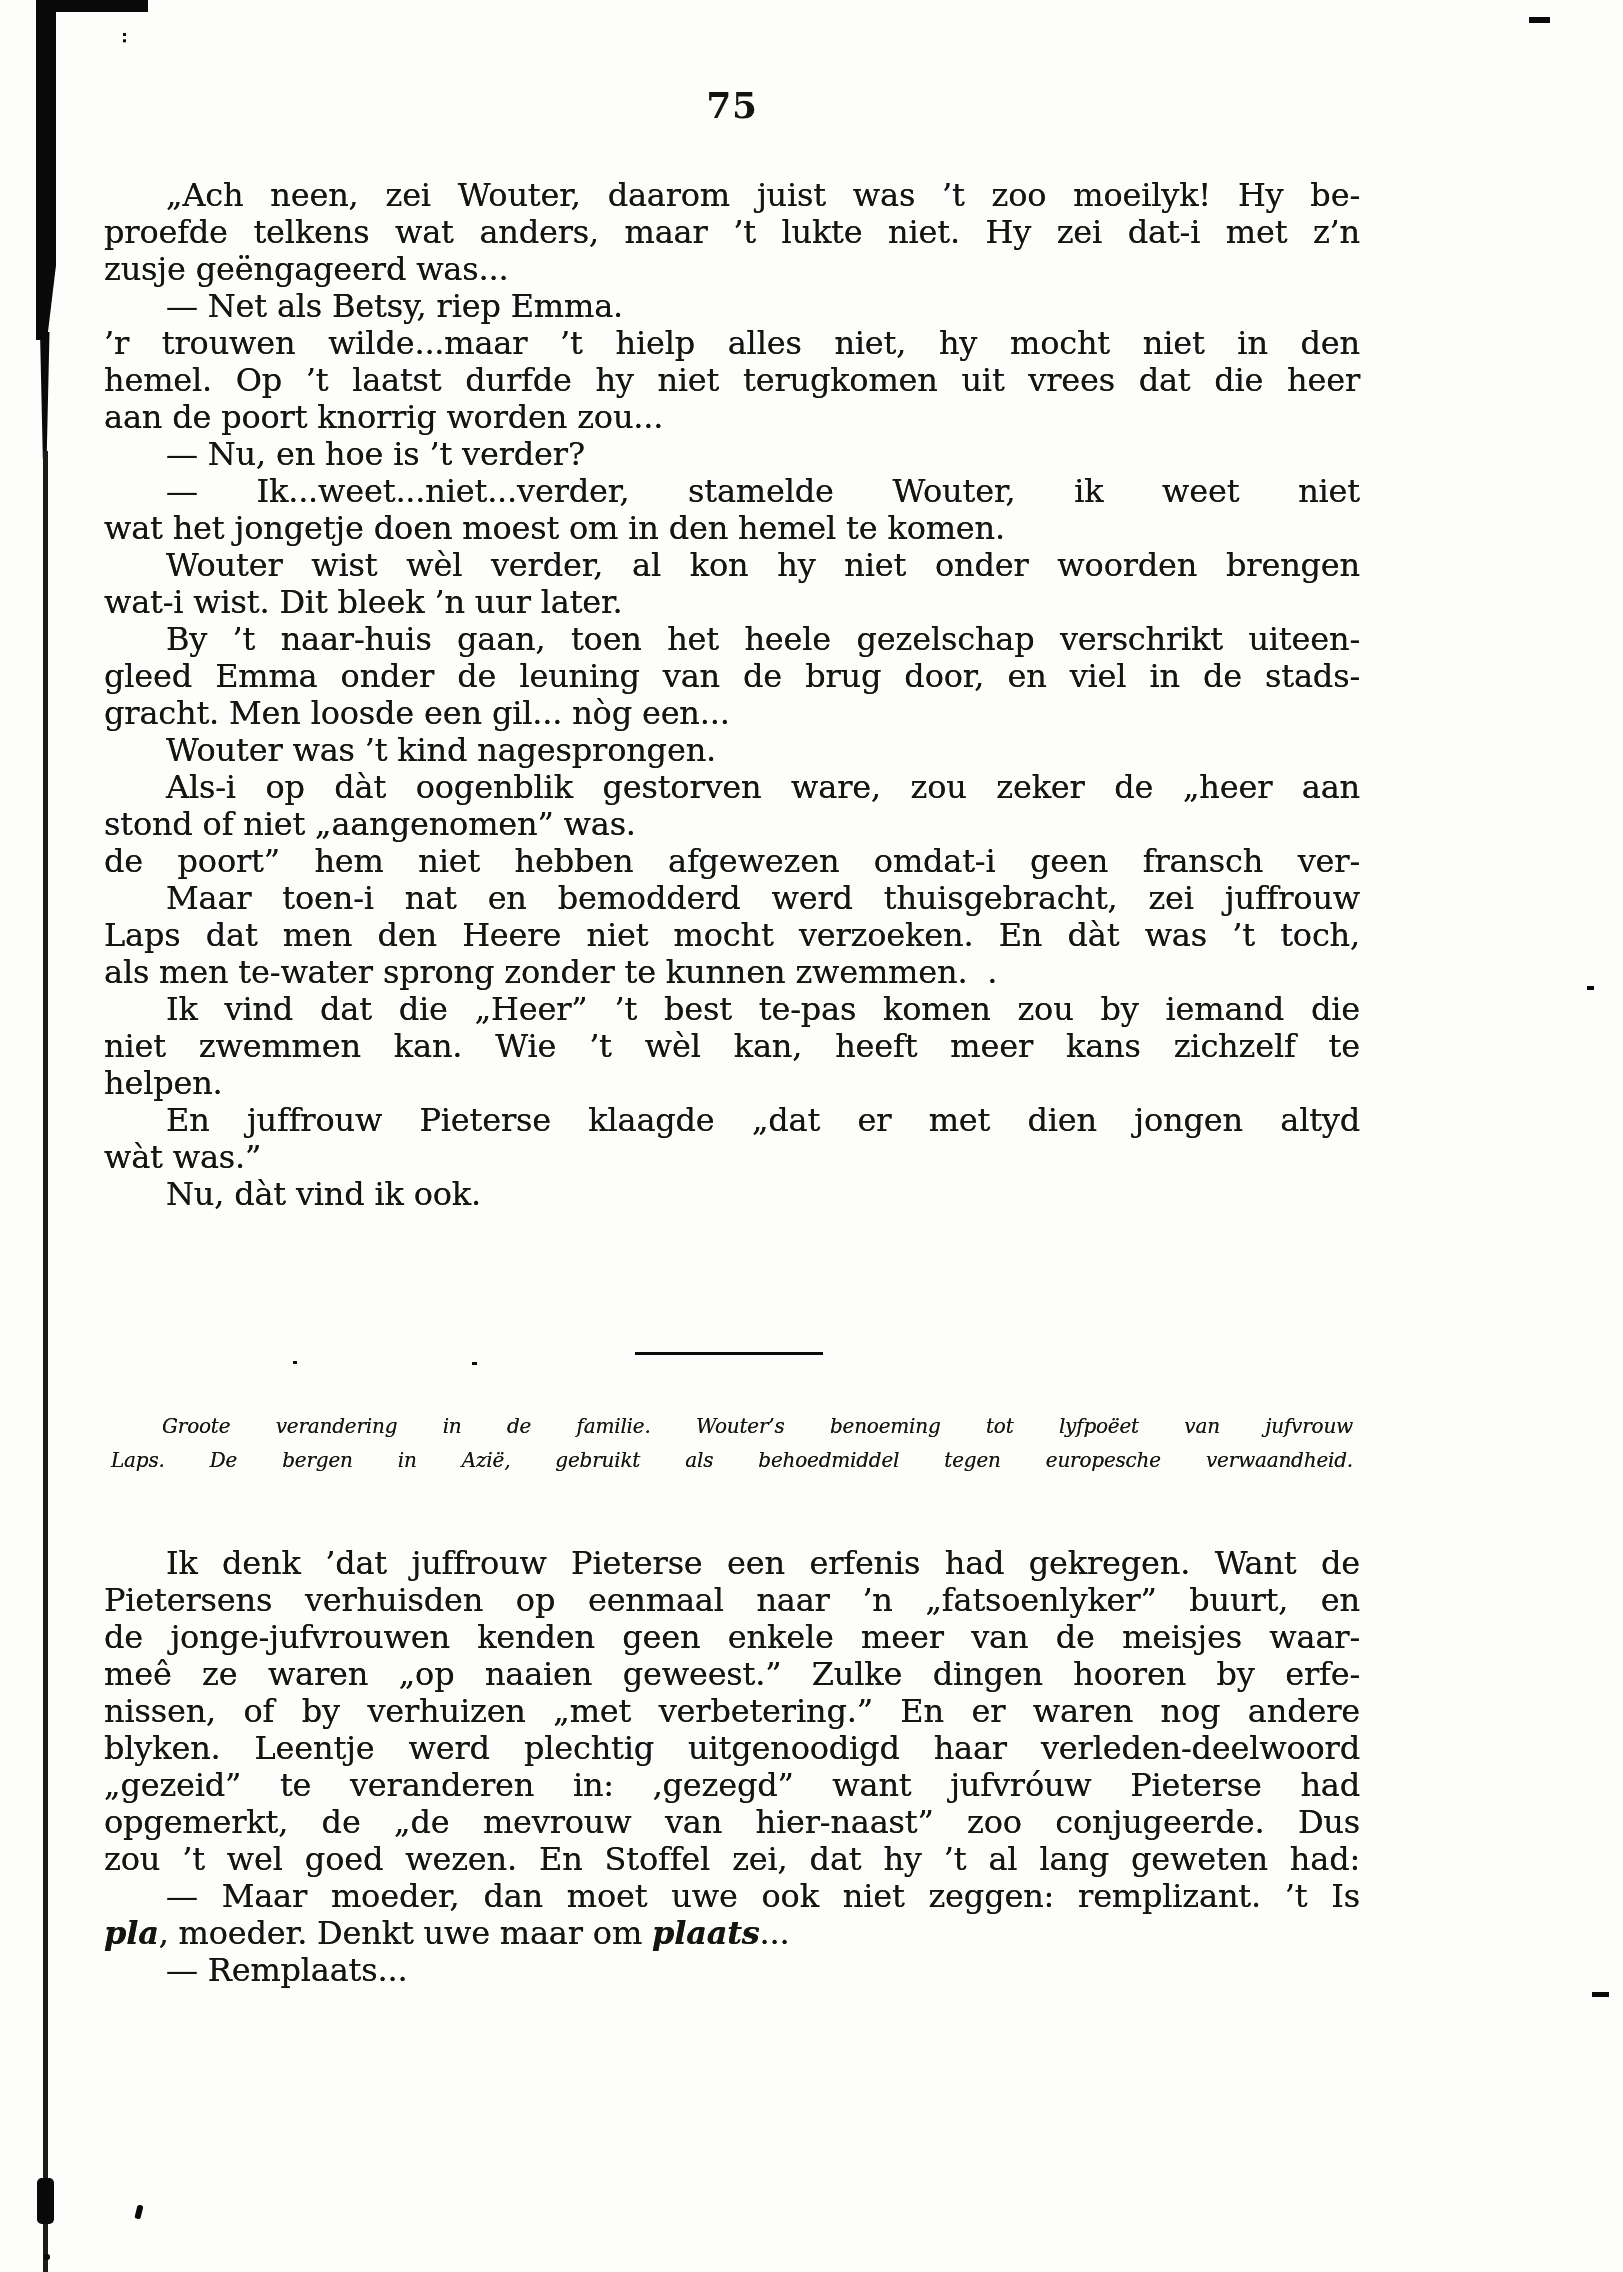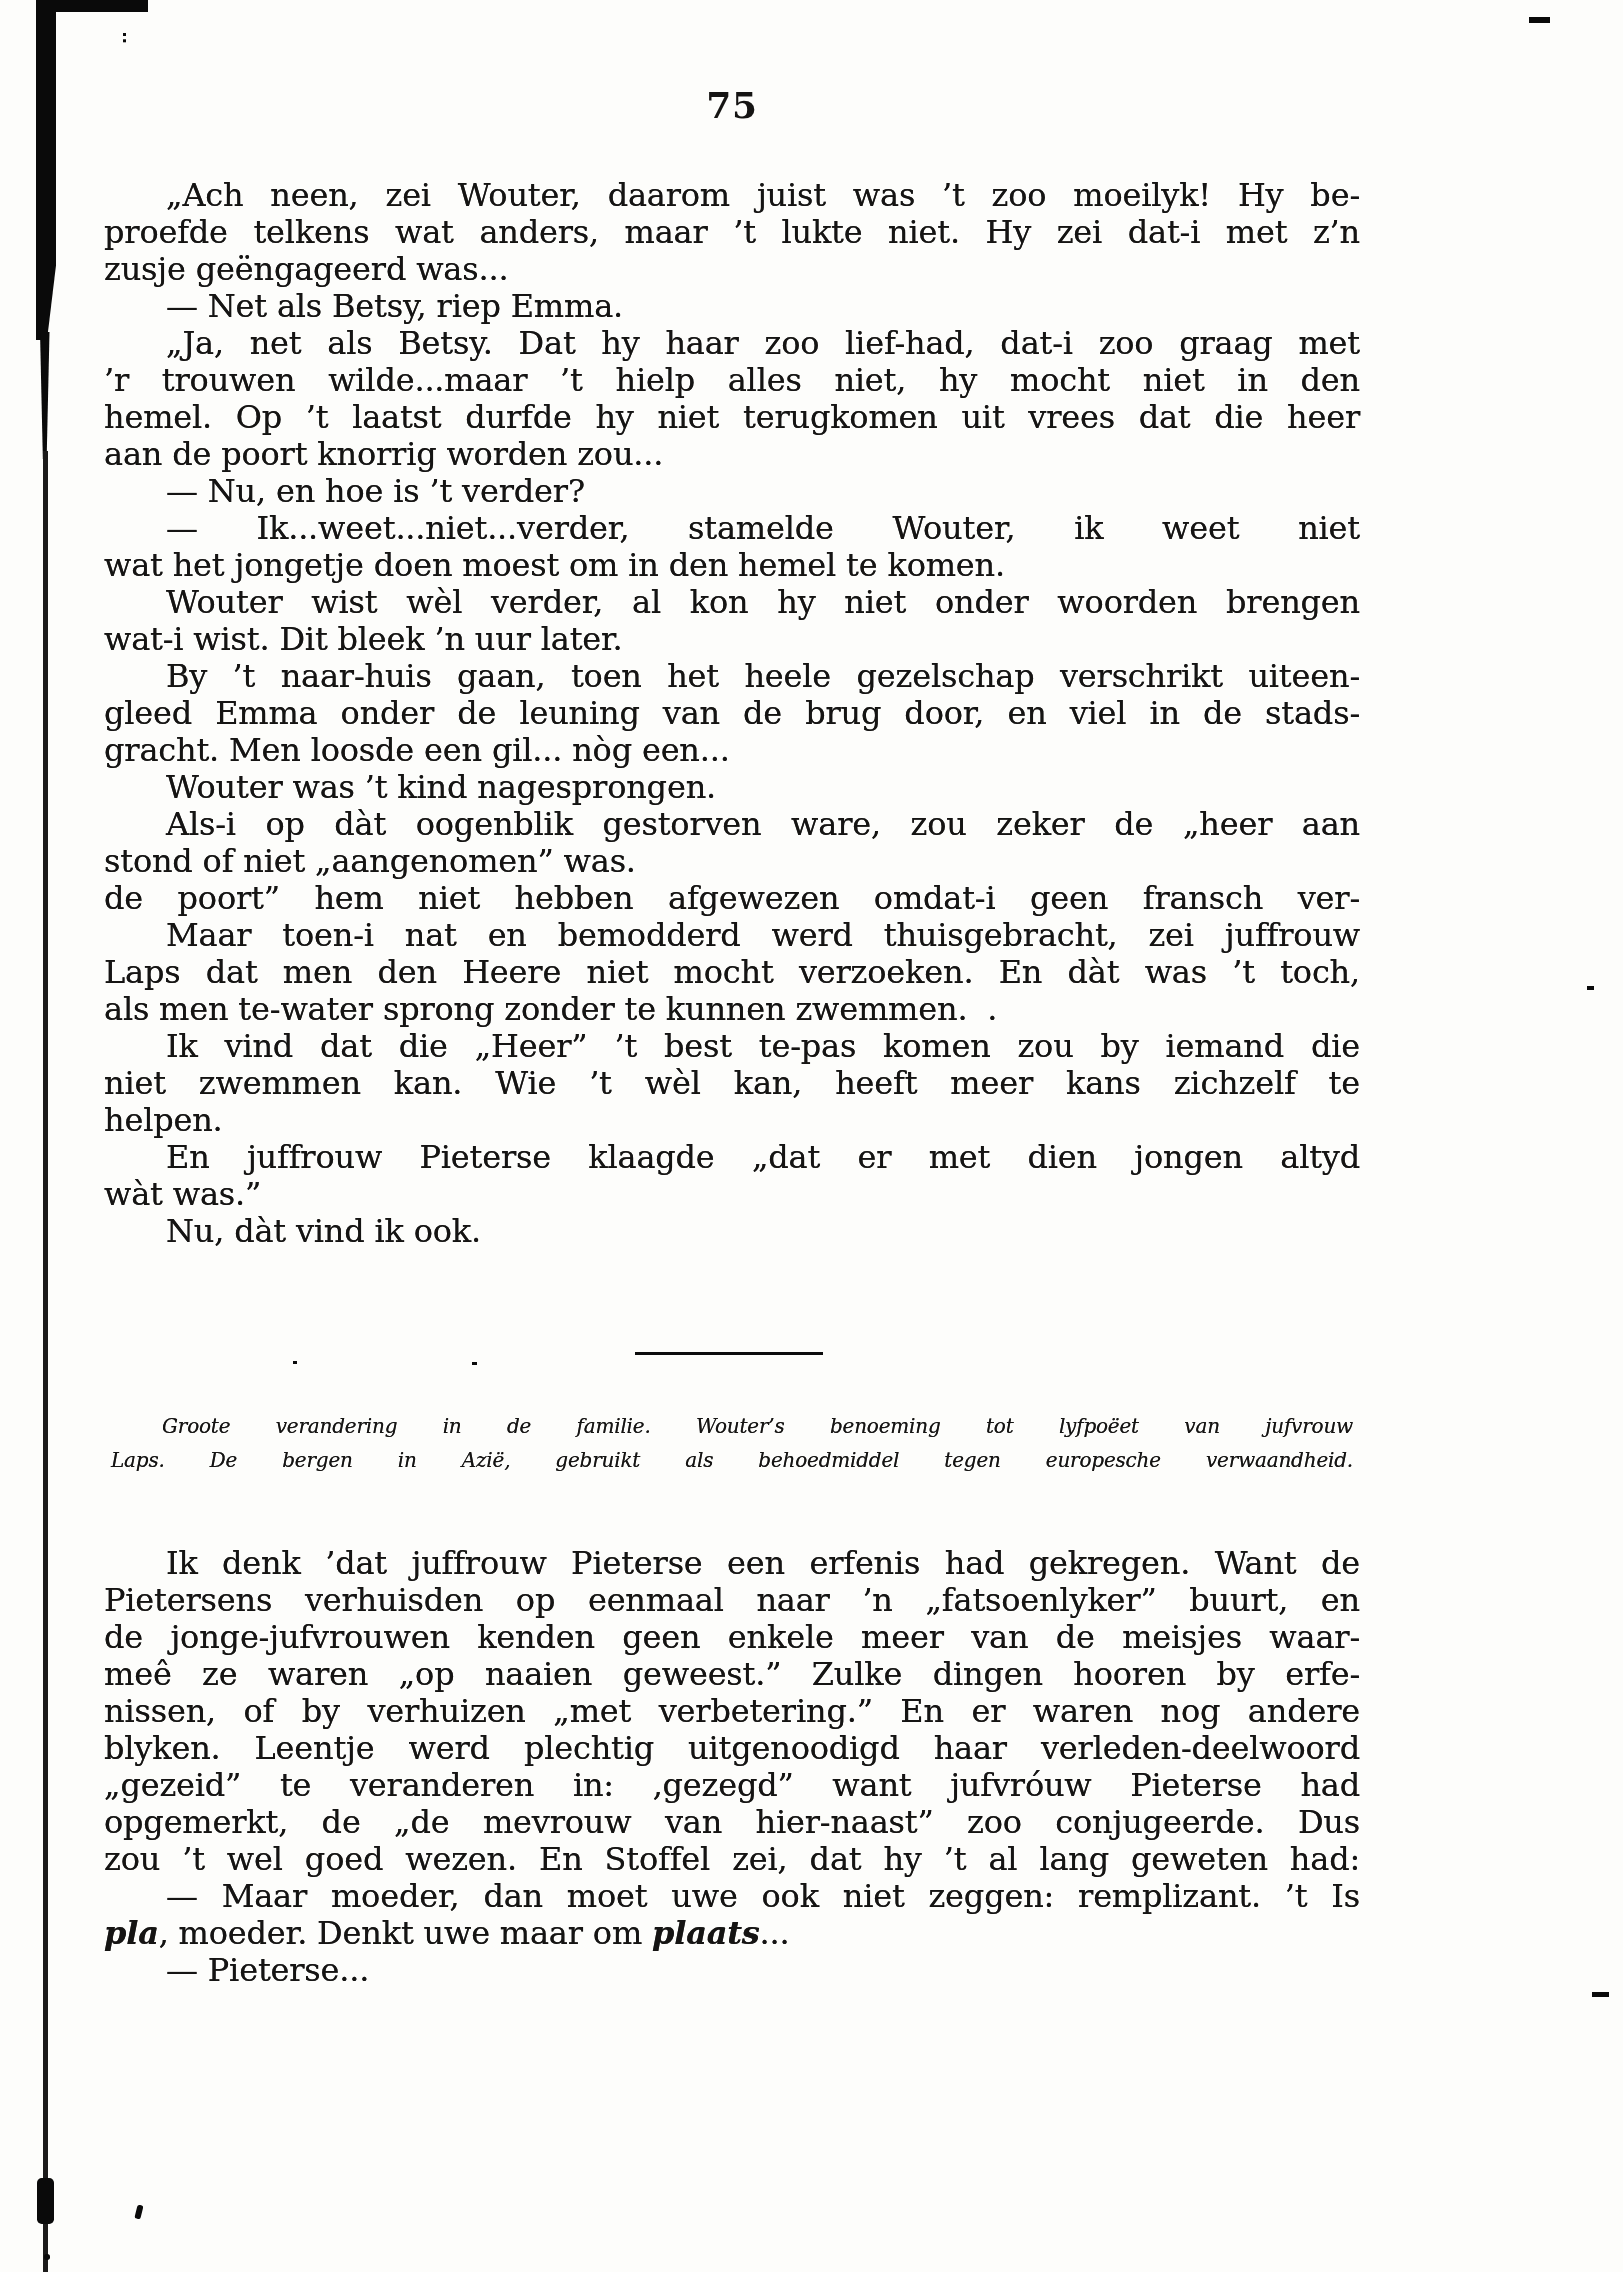--- a/index.html
+++ b/index.html
@@ -78,21 +78,20 @@
   <div class="artifact a-div-dot1"></div>
   <div class="artifact a-div-dot2"></div>
 
   <div class="page-number">75</div>
 
   <div class="text-block main-block">
       <div class="line just ind">„Ach neen, zei Wouter, daarom juist was ’t zoo moeilyk! Hy be-</div>
       <div class="line just">proefde telkens wat anders, maar ’t lukte niet. Hy zei dat-i met z’n</div>
       <div class="line">zusje geëngageerd was...</div>
       <div class="line ind">— Net als Betsy, riep Emma.</div>
-      <div class="line just ind">„Ja, net als Betsy. Dat hy haar zoo lief-had, dat-i zoo graag met</div>
       <div class="line just">’r trouwen wilde...maar ’t hielp alles niet, hy mocht niet in den</div>
       <div class="line just">hemel. Op ’t laatst durfde hy niet terugkomen uit vrees dat die heer</div>
       <div class="line">aan de poort knorrig worden zou...</div>
       <div class="line ind">— Nu, en hoe is ’t verder?</div>
       <div class="line just ind">— Ik...weet...niet...verder, stamelde Wouter, ik weet niet</div>
       <div class="line">wat het jongetje doen moest om in den hemel te komen.</div>
       <div class="line just ind">Wouter wist wèl verder, al kon hy niet onder woorden brengen</div>
       <div class="line">wat-i wist. Dit bleek ’n uur later.</div>
       <div class="line just ind">By ’t naar-huis gaan, toen het heele gezelschap verschrikt uiteen-</div>
       <div class="line just">gleed Emma onder de leuning van de brug door, en viel in de stads-</div>
@@ -124,17 +123,17 @@
       <div class="line just">Pietersens verhuisden op eenmaal naar ’n „fatsoenlyker” buurt, en</div>
       <div class="line just">de jonge-jufvrouwen kenden geen enkele meer van de meisjes waar-</div>
       <div class="line just">meê ze waren „op naaien geweest.” Zulke dingen hooren by erfe-</div>
       <div class="line just">nissen, of by verhuizen „met verbetering.” En er waren nog andere</div>
       <div class="line just">blyken. Leentje werd plechtig uitgenoodigd haar verleden-deelwoord</div>
       <div class="line just">„gezeid” te veranderen in: ‚gezegd” want jufvróuw Pieterse had</div>
       <div class="line just">opgemerkt, de „de mevrouw van hier-naast” zoo conjugeerde. Dus</div>
       <div class="line just">zou ’t wel goed wezen. En Stoffel zei, dat hy ’t al lang geweten had:</div>
       <div class="line just ind">— Maar moeder, dan moet uwe ook niet zeggen: remplizant. ’t Is</div>
       <div class="line"><span class="seg-bold-italic">pla</span><span class="seg-normal">, moeder. Denkt uwe maar om </span><span class="seg-bold-italic">plaats</span><span class="seg-normal">...</span></div>
-      <div class="line ind">— Pieterse...</div>
+      <div class="line ind">— Remplaats...</div>
     </div>
 
 </div>
 
 
 </body></html>

